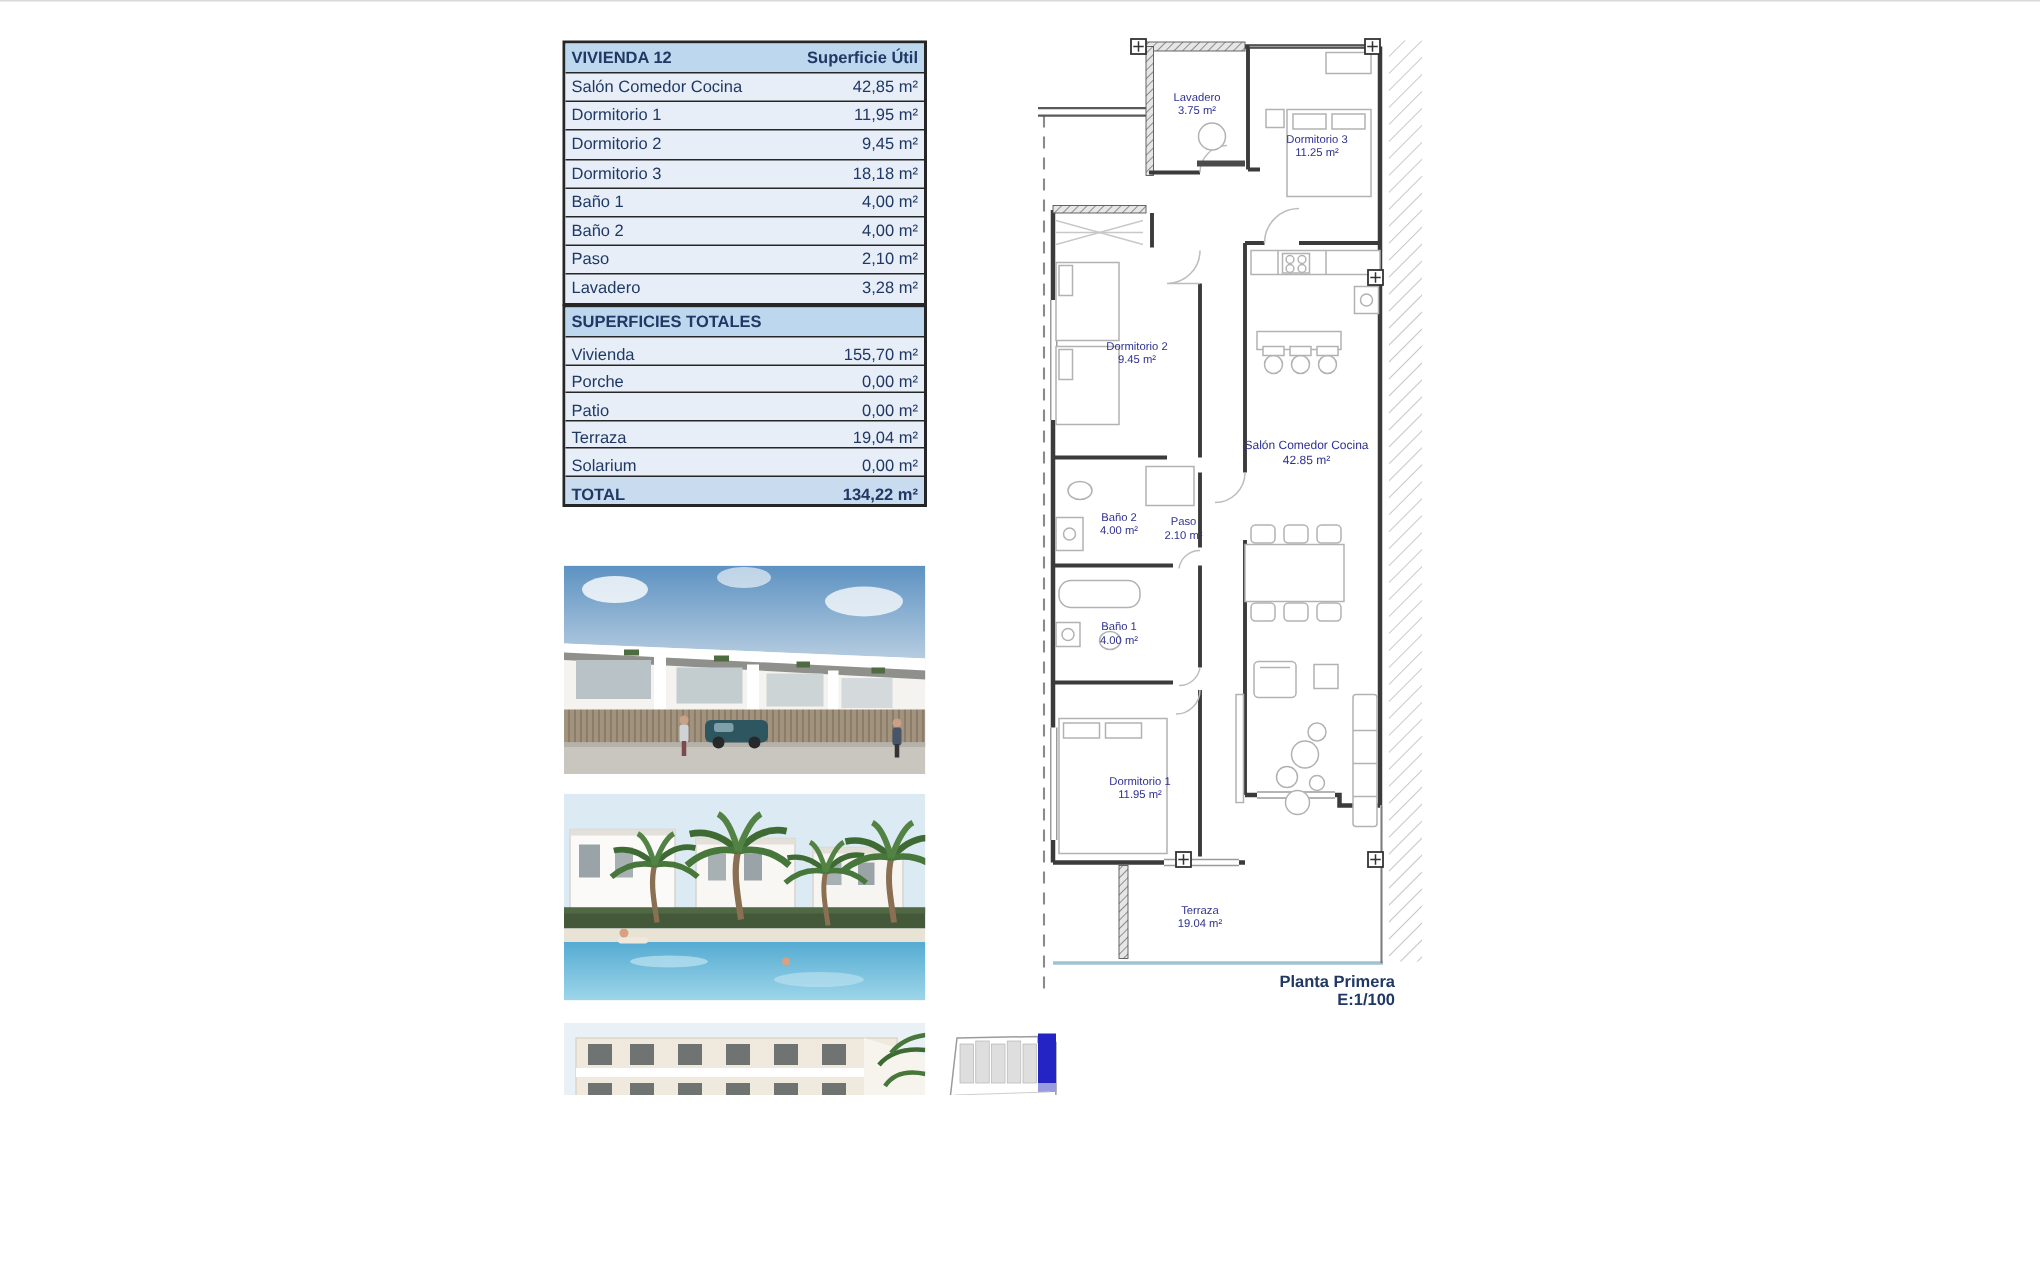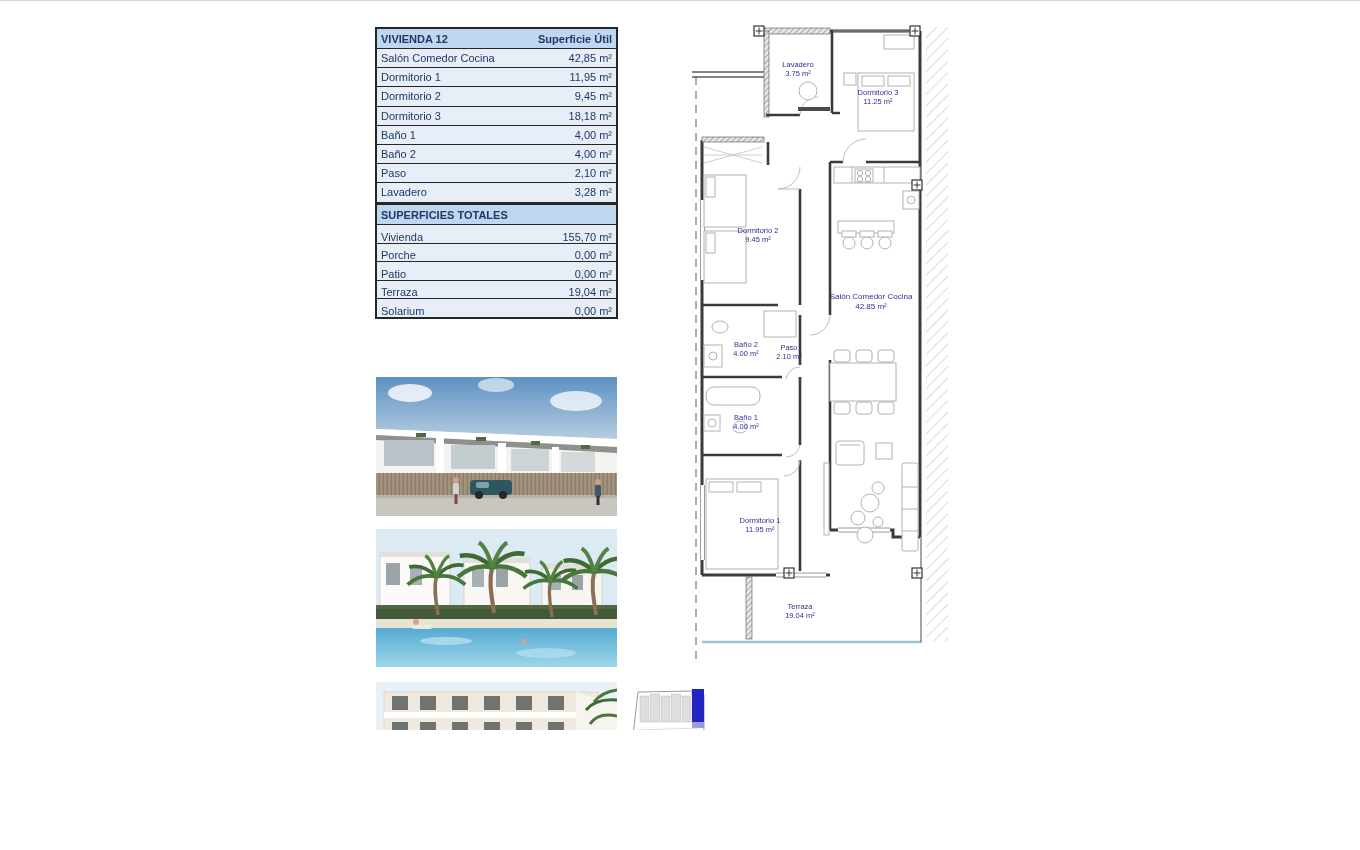--- a/index.html
+++ b/index.html
@@ -106,20 +106,24 @@
       <span class="lbl">Patio</span>
       <span class="val">0,00 m²</span>
     </div>
     <div class="tbl-row">
       <span class="lbl">Terraza</span>
       <span class="val">19,04 m²</span>
     </div>
     <div class="tbl-row">
       <span class="lbl">Solarium</span>
       <span class="val">0,00 m²</span>
+    </div>
+    <div class="tbl-row total">
+      <span class="lbl">TOTAL</span>
+      <span class="val">134,22 m²</span>
     </div>
   </div>
 
   <div class="photo photo1">
     <svg width="241" height="139" viewBox="0 0 241 139">
       <defs>
         <linearGradient id="sky1" x1="0" y1="0" x2="0" y2="1">
           <stop offset="0" stop-color="#5d92c2"></stop>
             <stop offset="1" stop-color="#cfdde9"></stop>
         </linearGradient>
@@ -467,20 +471,24 @@
       <text x="101" y="344">2.10 m²</text>
       <text x="58" y="405">Baño 1</text>
       <text x="58" y="414">4.00 m²</text>
       <text x="72" y="508">Dormitorio 1</text>
       <text x="72" y="517">11.95 m²</text>
       <text x="112" y="594">Terraza</text>
       <text x="112" y="603">19.04 m²</text>
     </g>
   </svg>
 
+  <div class="plan-caption">
+    <div>Planta Primera</div>
+    <div>E:1/100</div>
+  </div>
 
   <svg class="sitmap" viewBox="0 0 84 114">
     <path d="M8,6 L62,5 L62,9 L74,9 L74,40 L72,104 L28,110 L3,50 Z" fill="#ffffff" stroke="#9b9b9b" stroke-width="1"></path>
 
     <g fill="#dedede" stroke="#b8b8b8" stroke-width="0.5">
       <rect x="10" y="10" width="9" height="26"></rect>
         <rect x="20.5" y="8" width="9" height="28"></rect>
       <rect x="31" y="10" width="9" height="26"></rect>
         <rect x="41.5" y="8" width="9" height="28"></rect>
       <rect x="52" y="10" width="9" height="26"></rect>

